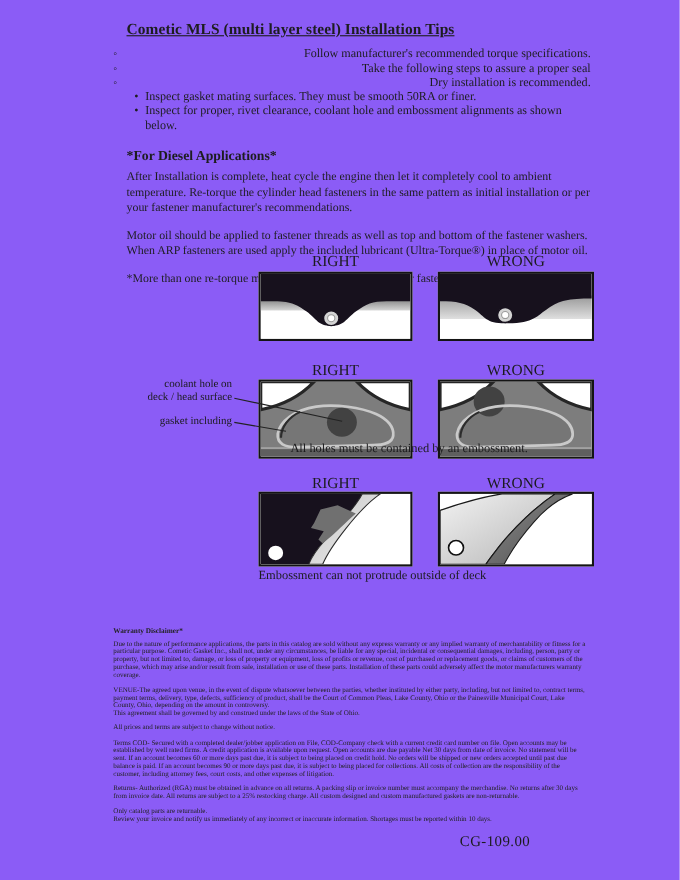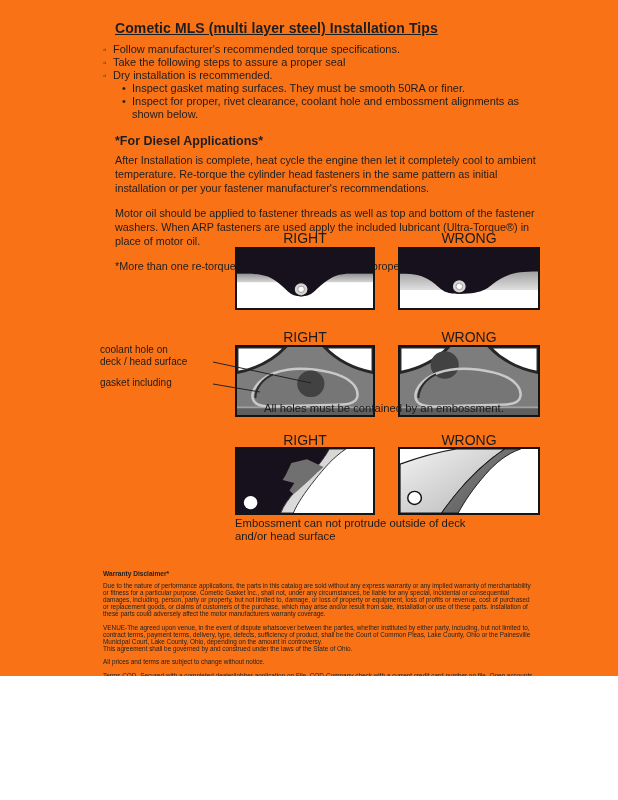--- a/index.html
+++ b/index.html
@@ -1,41 +1,41 @@
 <!DOCTYPE html>
 <html><head>
 <meta charset="utf-8">
 <style>
   * { margin:0; padding:0; box-sizing:border-box; }
   html,body { background:#ffffff; }
   .page {
-    position:relative; width:618px; height:676px; background:#f97316;
-    font-family:Liberation Sans, sans-serif; color:#1d1d1f; overflow:hidden;
+    position:relative; width:618px; height:800px; background:#8b5cf6;
+    font-family:Liberation Serif, serif; color:#1d1d1f; overflow:hidden;
   }
   
   .top-text { position:absolute; left:103px; top:20px; width:434px; }
   .top-text h1 {
     font-size:14px; line-height:16px; font-weight:bold; margin:0 0 7px 12px;
     text-decoration:underline; letter-spacing:0.1px;
   }
   ul.bullets { list-style:none; margin:0; }
   ul.bullets li { font-size:11px; line-height:13px; position:relative; }
-  li.b1 { padding-left:10px; }
+  li.b1 { padding-left:10px;text-align:right; }
   li.b1::before { content:"\25E6"; position:absolute; left:0; top:0; font-size:10px; }
   li.b2 { padding-left:10px; margin-left:19px; }
   li.b2::before { content:"\2022"; position:absolute; left:0; top:0; font-size:11px; }
   .top-text h2 { font-size:12.5px; font-weight:bold; margin:13px 0 5px 12px; }
   .top-text p.body { font-size:10.8px; line-height:14px; margin:0 0 11px 12px; width:422px; }
   
   .figures { position:absolute; left:0; top:0; width:618px; height:800px; pointer-events:none; }
   .fig-label { position:absolute; font-size:14px; line-height:15px; text-align:center; color:#1b1b1d; }
   .fig-box { position:absolute; border:2px solid #141414; background:#fff; }
   .fig-box svg { display:block; width:100%; height:100%; }
   .caption { position:absolute; font-size:11.3px; line-height:12.5px; color:#1b1b1d; }
-  .annot { position:absolute; font-size:10px; line-height:11.5px; color:#1b1b1d; }
+  .annot { position:absolute; font-size:10px; line-height:11.5px; text-align:right; color:#1b1b1d; }
   .leader-lines { position:absolute; left:100px; top:340px; width:220px; height:60px; z-index:5; }
   
   .fineprint { position:absolute; left:103px; top:570px; width:430px; color:#222; }
   .fineprint .fp-head { font-size:6.6px; font-weight:bold; margin-bottom:5px; }
   .fineprint p { font-size:6.4px; line-height:7px; margin:0 0 6.5px 0; white-space:pre-line; }
   .page-code { position:absolute; left:388px; top:757px; font-size:13.5px; letter-spacing:0.4px; color:#1b1b1d;margin-left:30px; }
 </style>
 </head>
 <body>
 
@@ -171,21 +171,20 @@
         </defs>
         <rect x="0" y="0" width="142" height="68" fill="#ffffff"></rect>
         <path d="M0,16 C22,8 40,3 58,0 H108 C90,12 70,32 56,50 C50,58 46,63 43,68 H0 Z" fill="url(#grad-band6)" stroke="#1a1a1a" stroke-width="1.3"></path>
         <path d="M108,0 C90,12 70,32 56,50 C50,58 46,63 43,68 H60 C66,56 76,41 88,27 C98,15 110,5 124,0 Z" fill="url(#grad-emb6)" stroke="#1a1a1a" stroke-width="1"></path>
         <circle cx="15" cy="52" r="7" fill="#ffffff" stroke="#111" stroke-width="1.5"></circle>
       </svg>
     </div>
 
     <div class="caption" style="left:235px;top:517px;width:300px;">
       <div>Embossment can not protrude outside of deck</div>
-      <div>and/or head surface</div>
     </div>
   </div>
 
   <div class="fineprint">
     <div class="fp-head">Warranty Disclaimer*</div>
     <p>Due to the nature of performance applications, the parts in this catalog are sold without any express warranty or any implied warranty of merchantability or fitness for a particular purpose.  Cometic Gasket Inc., shall not, under any circumstances, be liable for any special, incidental or consequential damages, including, person, party or property, but not limited to, damage, or loss of property or equipment, loss of profits or revenue, cost of purchased or replacement goods, or claims of customers of the purchase, which may arise and/or result from sale, installation or use of these parts.  Installation of these parts could adversely affect the motor manufacturers warranty coverage.</p>
     <p>VENUE-The agreed upon venue, in the event of dispute whatsoever between the parties, whether instituted by either party, including, but not limited to, contract terms, payment terms, delivery, type, defects, sufficiency of product, shall be the Court of Common Pleas, Lake County, Ohio or the Painesville Municipal Court, Lake County, Ohio, depending on the amount in controversy.
 This agreement shall be governed by and construed under the laws of the State of Ohio.</p>
     <p>All prices and terms are subject to change without notice.</p>
     <p>Terms COD- Secured with a completed dealer/jobber application on File, COD-Company check with a current credit card number on file.  Open accounts may be established by well rated firms.  A credit application is available upon request.  Open accounts are due payable Net 30 days from date of invoice.  No statement will be sent.  If an account becomes 60 or more days past due, it is subject to being placed on credit hold.  No orders will be shipped or new orders accepted until past due balance is paid.  If an account becomes 90 or more days past due, it is subject to being placed for collections.  All costs of collection are the responsibility of the customer, including attorney fees, court costs, and other expenses of litigation.</p>

